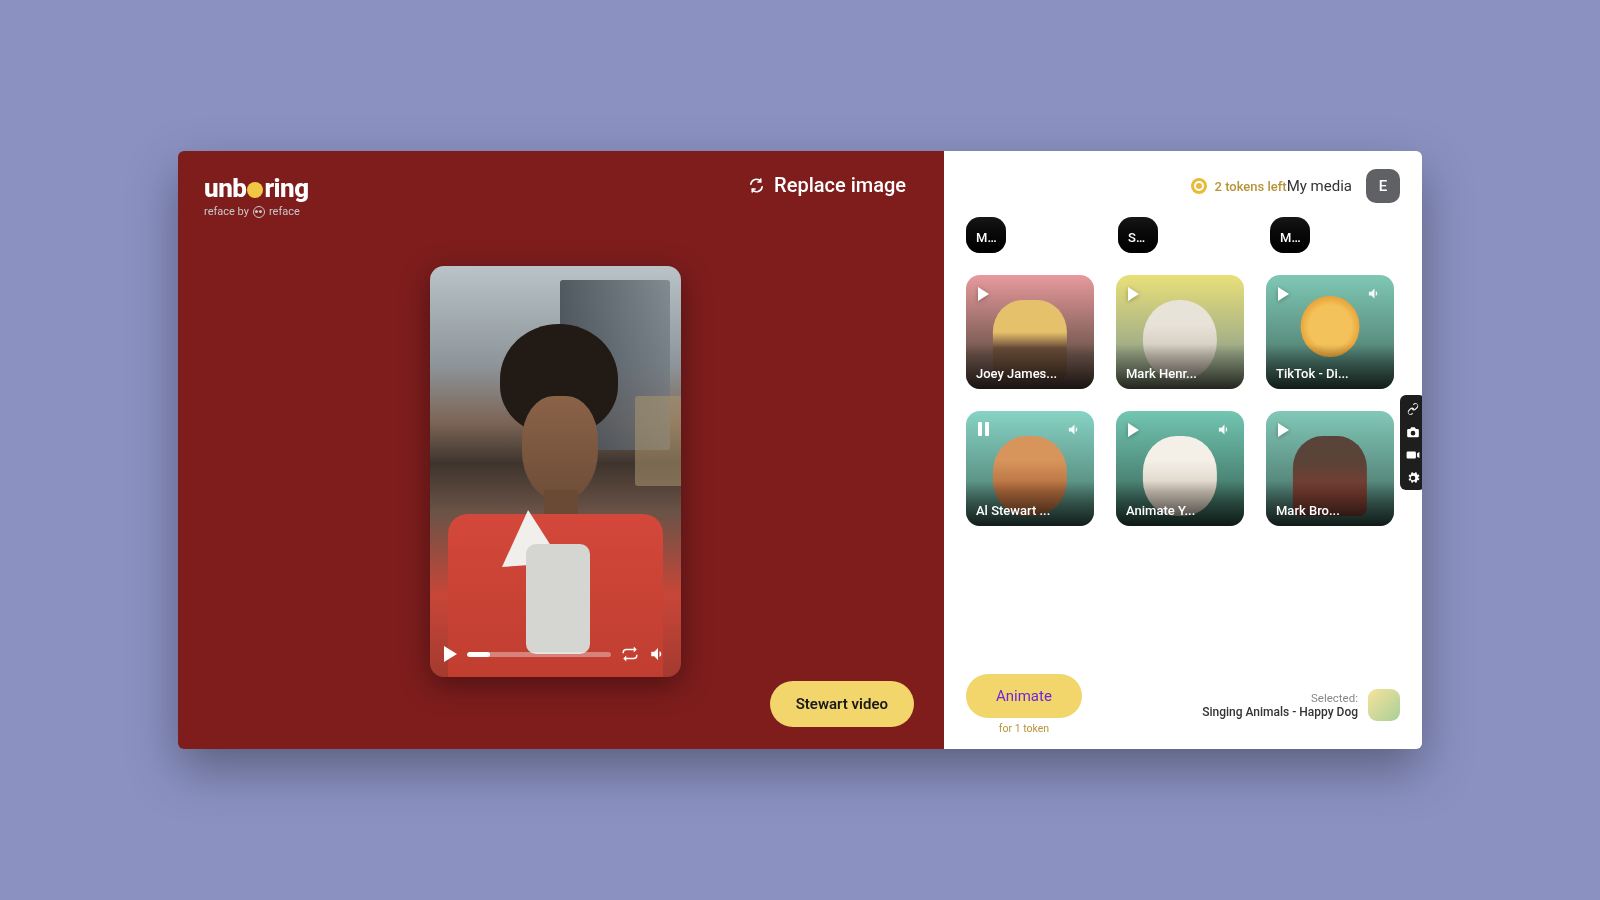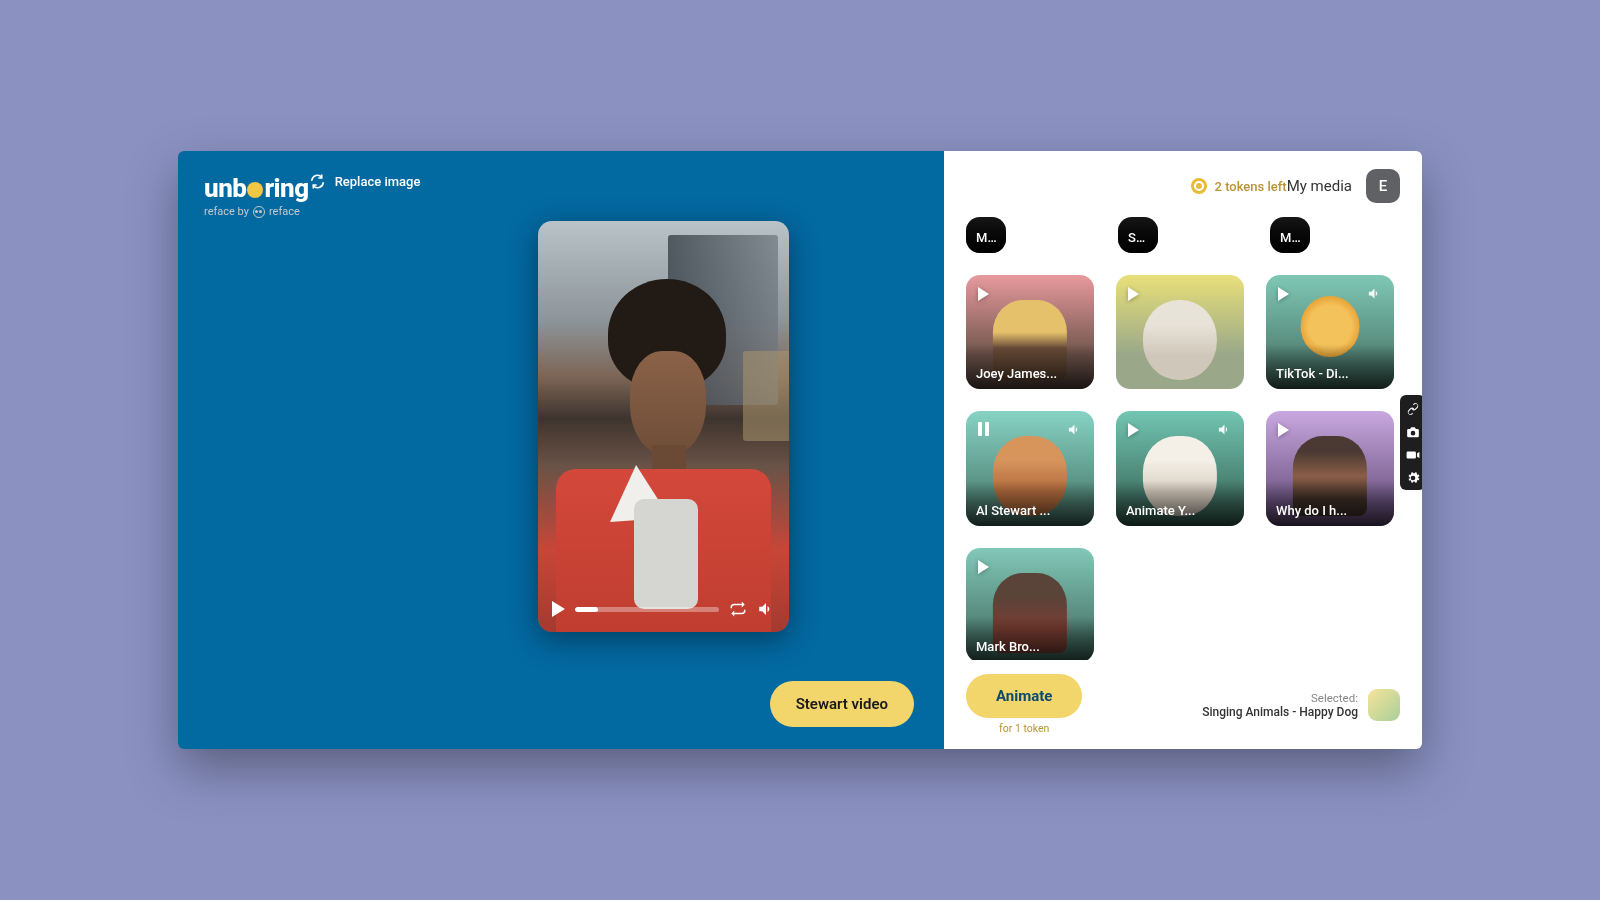--- a/index.html
+++ b/index.html
@@ -1,28 +1,28 @@
 <!DOCTYPE html>
 <html><head>
 <meta charset="utf-8">
 <style>
   *{box-sizing:border-box;margin:0;padding:0;font-family:-apple-system,BlinkMacSystemFont,'Segoe UI',Roboto,Arial,sans-serif}
   body{background:#8b92c2;width:1600px;height:900px;overflow:hidden;display:flex;align-items:center;justify-content:center}
   .app{width:1244px;height:598px;display:flex;box-shadow:0 20px 50px rgba(0,0,0,.35);border-radius:6px;overflow:hidden;position:relative}
-  .left{flex:0 0 766px;background:#0369a1;display:flex;flex-direction:row;position:relative;padding:22px 38px 24px 26px}
+  .left{flex:0 0 766px;background:#7f1d1d;display:flex;flex-direction:column;position:relative;padding:22px 38px 24px 26px}
   .left-hdr{display:flex;justify-content:space-between;align-items:flex-start}
   .logo-block{display:flex;flex-direction:column;gap:2px}
   .logo{font-size:26px;font-weight:800;letter-spacing:-.5px;color:#fff}
   .logo .dot{display:inline-block;width:16px;height:16px;background:#f2c744;border-radius:50%;position:relative;top:1px;margin:0 1px}
   .pwr{font-size:11px;color:#c8c8c8;display:flex;align-items:center;gap:4px}
   .pwr-icon{width:12px;height:12px;border:1.5px solid #c8c8c8;border-radius:50%;position:relative}
   .pwr-icon:before,.pwr-icon:after{content:'';position:absolute;background:#c8c8c8}
   .pwr-icon:before{width:3px;height:3px;border-radius:50%;top:3px;left:1.5px}
   .pwr-icon:after{width:3px;height:3px;border-radius:50%;top:3px;right:1.5px}
-  .replace{display:flex;align-items:center;gap:9px;color:#fff;font-size:13px;font-weight:500;cursor:pointer}
+  .replace{display:flex;align-items:center;gap:9px;color:#fff;font-size:20px;font-weight:500;cursor:pointer}
   .replace svg{width:17px;height:17px}
   .preview-wrap{flex:1;display:flex;align-items:flex-start;justify-content:center;padding-top:48px}
   .preview{width:251px;height:411px;border-radius:14px;position:relative;overflow:hidden;background:linear-gradient(180deg,#b9c3c8 0%,#8d959a 24%,#7c6556 38%,#3e342e 48%,#6b5347 60%,#c74638 80%,#a43a2f 100%);box-shadow:0 8px 30px rgba(0,0,0,.4)}
   .bldg{position:absolute;top:14px;left:130px;width:110px;height:170px;background:linear-gradient(90deg,rgba(70,78,86,.9),rgba(110,118,126,.7));border-radius:3px}
   .bldg2{position:absolute;top:130px;left:205px;width:50px;height:90px;background:rgba(170,150,110,.55);border-radius:3px}
   .hair{position:absolute;top:58px;left:70px;width:118px;height:110px;background:#221a14;border-radius:55% 55% 48% 48%;filter:blur(.5px)}
   .face{position:absolute;top:130px;left:92px;width:76px;height:104px;background:linear-gradient(180deg,#8a6248,#6f4d38);border-radius:42% 42% 47% 47%}
   .neck{position:absolute;top:224px;left:114px;width:34px;height:32px;background:#6a4935}
   .jacket{position:absolute;top:248px;left:18px;right:18px;height:170px;background:linear-gradient(180deg,#d3483a 0%,#bf3d30 100%);border-radius:20px 20px 0 0}
   .collar{position:absolute;top:244px;left:70px;width:0;height:0;border-left:30px solid transparent;border-right:30px solid transparent;border-bottom:55px solid #f1efec;transform:rotate(-4deg)}
@@ -50,21 +50,21 @@
   .card-partial{height:36px}
   .card-play{position:absolute;top:12px;left:12px;width:0;height:0;border-top:7px solid transparent;border-bottom:7px solid transparent;border-left:11px solid #fff;filter:drop-shadow(0 1px 2px rgba(0,0,0,.3))}
   .card-pause{position:absolute;top:11px;left:12px;display:flex;gap:3px}
   .card-pause span{width:4px;height:14px;background:#fff;border-radius:1px}
   .card-snd{position:absolute;top:11px;right:12px;width:15px;height:15px}
   .card-snd svg{width:100%;height:100%;fill:rgba(255,255,255,.92)}
   .card-label{position:absolute;bottom:0;left:0;right:0;padding:22px 10px 8px 10px;color:#fff;font-size:13px;font-weight:500;background:linear-gradient(180deg,transparent 0%,rgba(0,0,0,.78) 100%);white-space:nowrap;overflow:hidden;text-overflow:ellipsis}
 
   .r-ftr{display:flex;align-items:center;justify-content:space-between;padding-top:14px;gap:16px}
   .animate-wrap{display:flex;flex-direction:column;align-items:center;gap:4px}
-  .animate{background:#f2d56b;color:#0c4a6e;font-size:15px;font-weight:700;padding:13px 30px;border-radius:24px;border:none;cursor:pointer}
+  .animate{background:#f2d56b;color:#6d28d9;font-size:15px;font-weight:400;padding:13px 30px;border-radius:24px;border:none;cursor:pointer}
   .for-token{font-size:10.5px;color:#b89438}
   .sel{display:flex;align-items:center;gap:10px}
   .sel-txt{text-align:right}
   .sel-lbl{font-size:11.5px;color:#888}
   .sel-name{font-size:12px;color:#333;font-weight:500}
   .sel-thumb{width:32px;height:32px;border-radius:9px;background:linear-gradient(135deg,#f7e39a,#a8cf9a)}
 
   
   .tools{position:absolute;right:-3px;top:244px;width:25px;background:#1e1e1e;border-radius:6px;padding:6px 0;display:flex;flex-direction:column;align-items:center;gap:9px}
   .tools div{width:14px;height:14px;cursor:pointer}
@@ -169,20 +169,21 @@
         </div>
       <div class="grid" id="grid">
           <div class="card bg1">
             <div class="fig fig-m1"></div>
             <div class="card-play"></div>
             <div class="card-label">Joey James...</div>
           </div>
           <div class="card bg2">
             <div class="fig fig-dog"></div>
             <div class="card-play"></div>
+            <div class="card-label">Mark Henr...</div>
           </div>
           <div class="card bg4">
             <div class="fig fig-emo"></div>
             <div class="card-play"></div>
             <div class="card-snd"><svg viewBox="0 0 24 24">
                 <path d="M3 9v6h4l5 5V4L7 9H3zm13.5 3a4.5 4.5 0 0 0-2.5-4v8a4.5 4.5 0 0 0 2.5-4z"></path>
               </svg></div>
             <div class="card-label">TikTok - Di...</div>
           </div>
           <div class="card bg5">
@@ -197,25 +198,20 @@
             <div class="card-label">Al Stewart ...</div>
           </div>
           <div class="card bg6">
             <div class="fig fig-dog3"></div>
             <div class="card-play"></div>
             <div class="card-snd"><svg viewBox="0 0 24 24">
                 <path d="M3 9v6h4l5 5V4L7 9H3zm13.5 3a4.5 4.5 0 0 0-2.5-4v8a4.5 4.5 0 0 0 2.5-4z"></path>
               </svg></div>
             <div class="card-label">Animate Y...</div>
           </div>
-          <div class="card bg7">
-            <div class="fig fig-w1"></div>
-            <div class="card-play"></div>
-            <div class="card-label">Why do I h...</div>
-          </div>
           <div class="card bg9">
             <div class="fig fig-m3"></div>
             <div class="card-play"></div>
             <div class="card-label">Mark Bro...</div>
           </div>
         </div>
     </div>
 
     <div class="r-ftr">
       <div class="animate-wrap">

